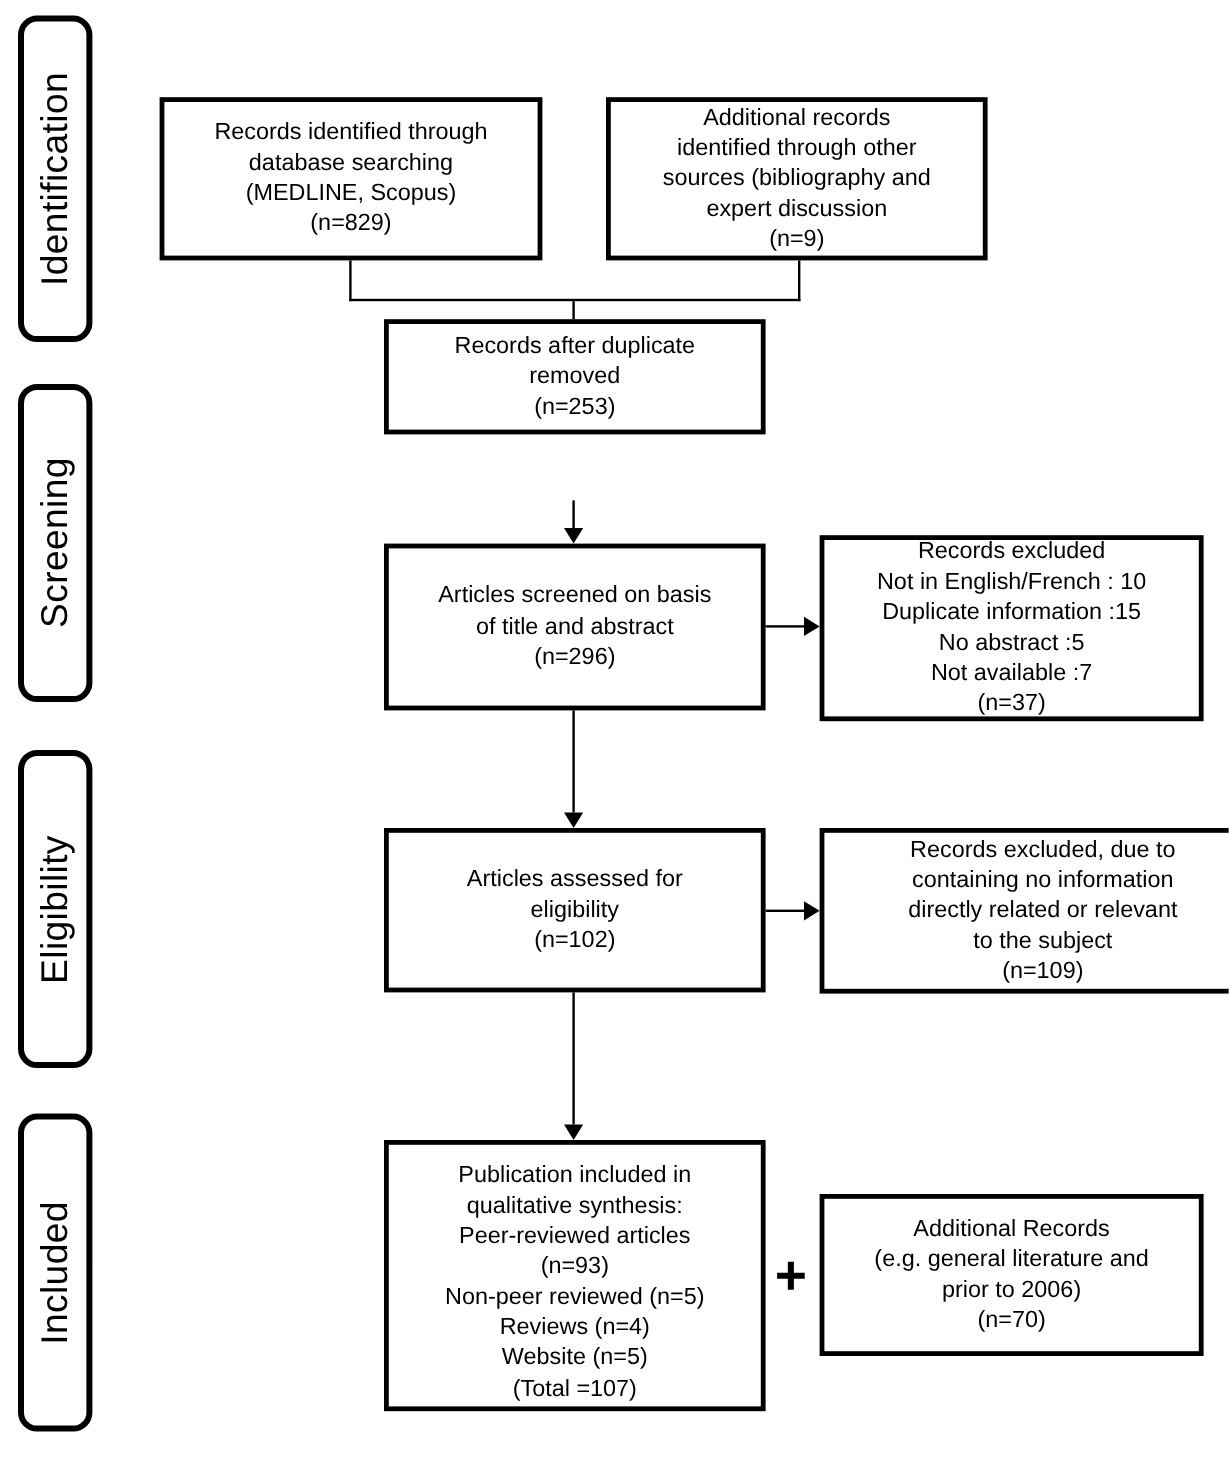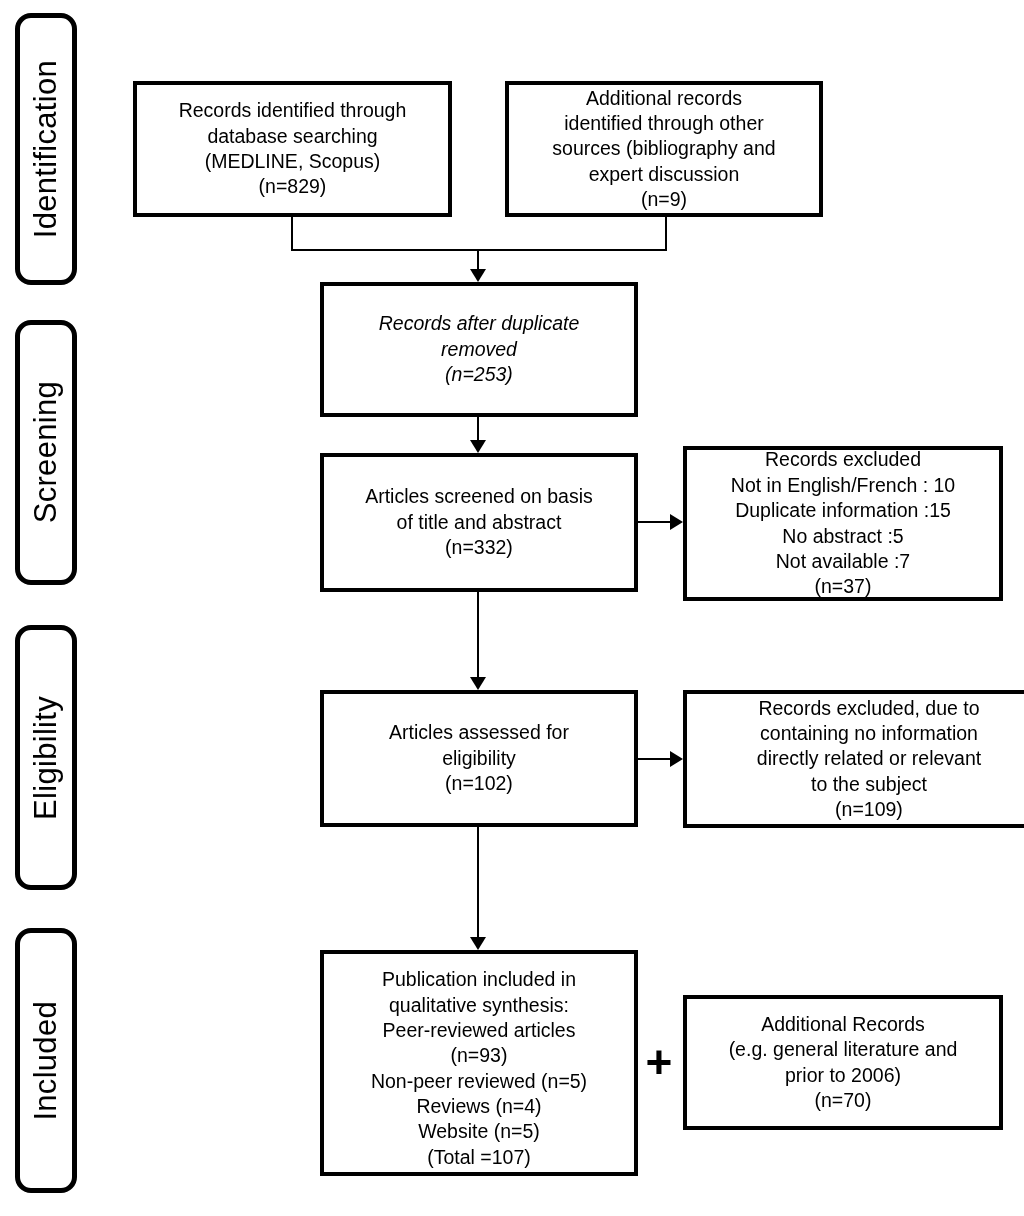--- a/index.html
+++ b/index.html
@@ -113,33 +113,33 @@
 expert discussion
 (n=9)</div>
   </div>
 
   <div class="vline" style="left:291px; top:217px; width:2px; height:34px;"></div>
   <div class="vline" style="left:665px; top:217px; width:2px; height:34px;"></div>
   <div class="hline" style="left:291px; top:249px; width:376px; height:2px;"></div>
   <div class="vline" style="left:477px; top:251px; width:2px; height:18px;"></div>
   <div class="arrow-down" style="left:470px; top:269px;"></div>
 
-  <div class="box" style="left:320px; top:282px; width:318px; height:135px;font-style:italic;">
+  <div class="box" style="left:320px; top:266px; width:318px; height:96px;">
     <div class="box-text">Records after duplicate
 removed
 (n=253)</div>
   </div>
 
   <div class="vline" style="left:477px; top:417px; width:2px; height:23px;"></div>
   <div class="arrow-down" style="left:470px; top:440px;"></div>
 
   <div class="box" style="left:320px; top:453px; width:318px; height:139px;">
     <div class="box-text">Articles screened on basis
 of title and abstract
-(n=332)</div>
+(n=296)</div>
   </div>
 
   <div class="hline" style="left:638px; top:521px; width:32px; height:2px;"></div>
   <div class="arrow-right" style="left:670px; top:514px;"></div>
 
   <div class="box" style="left:683px; top:446px; width:320px; height:155px;align-items:center;">
     <div class="box-text">Records excluded
 Not in English/French : 10
 Duplicate information :15
 No abstract :5

